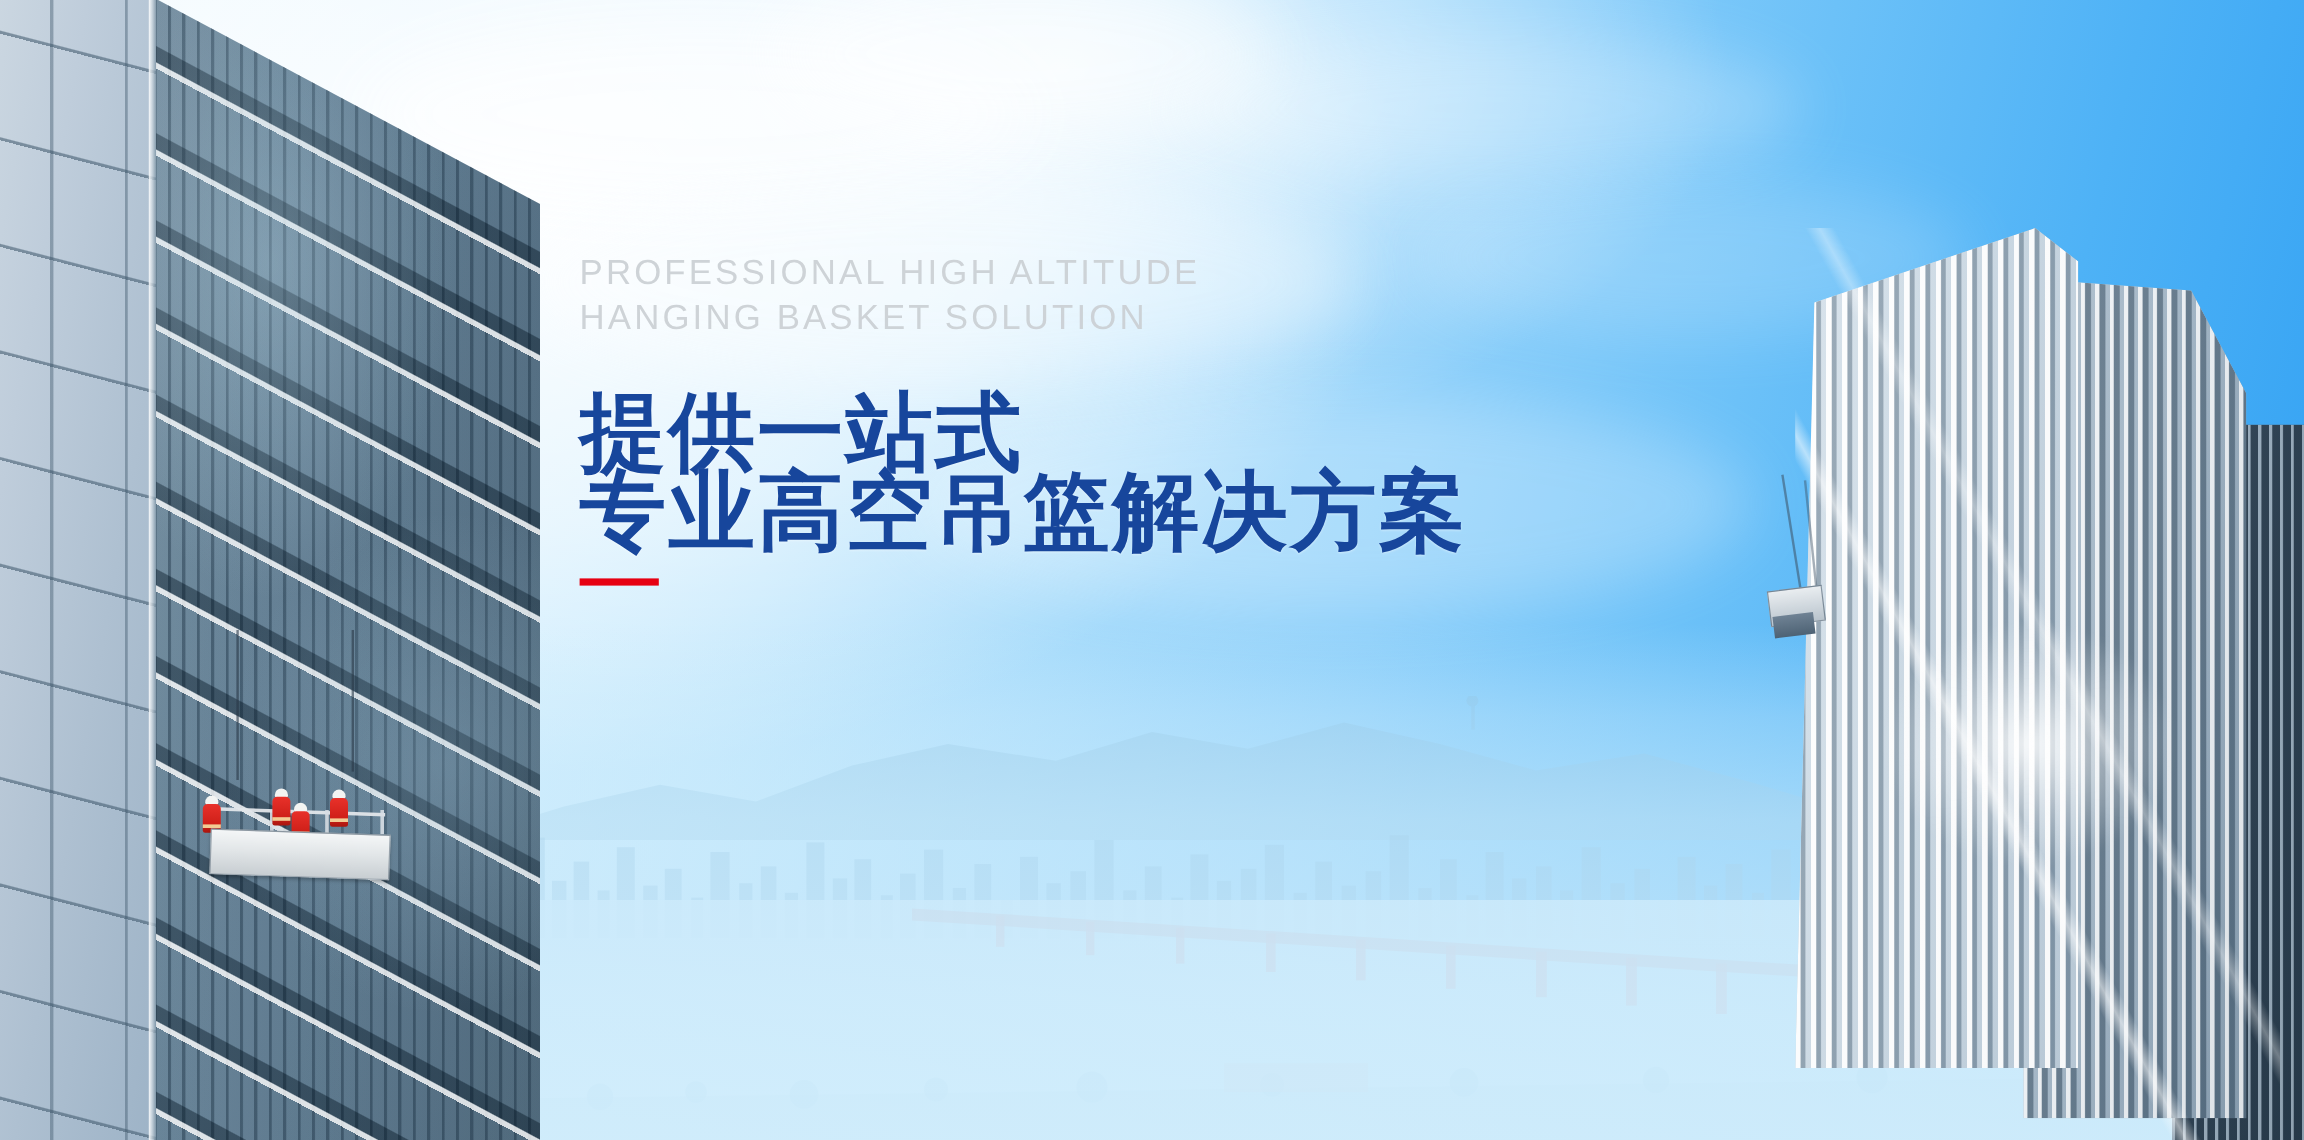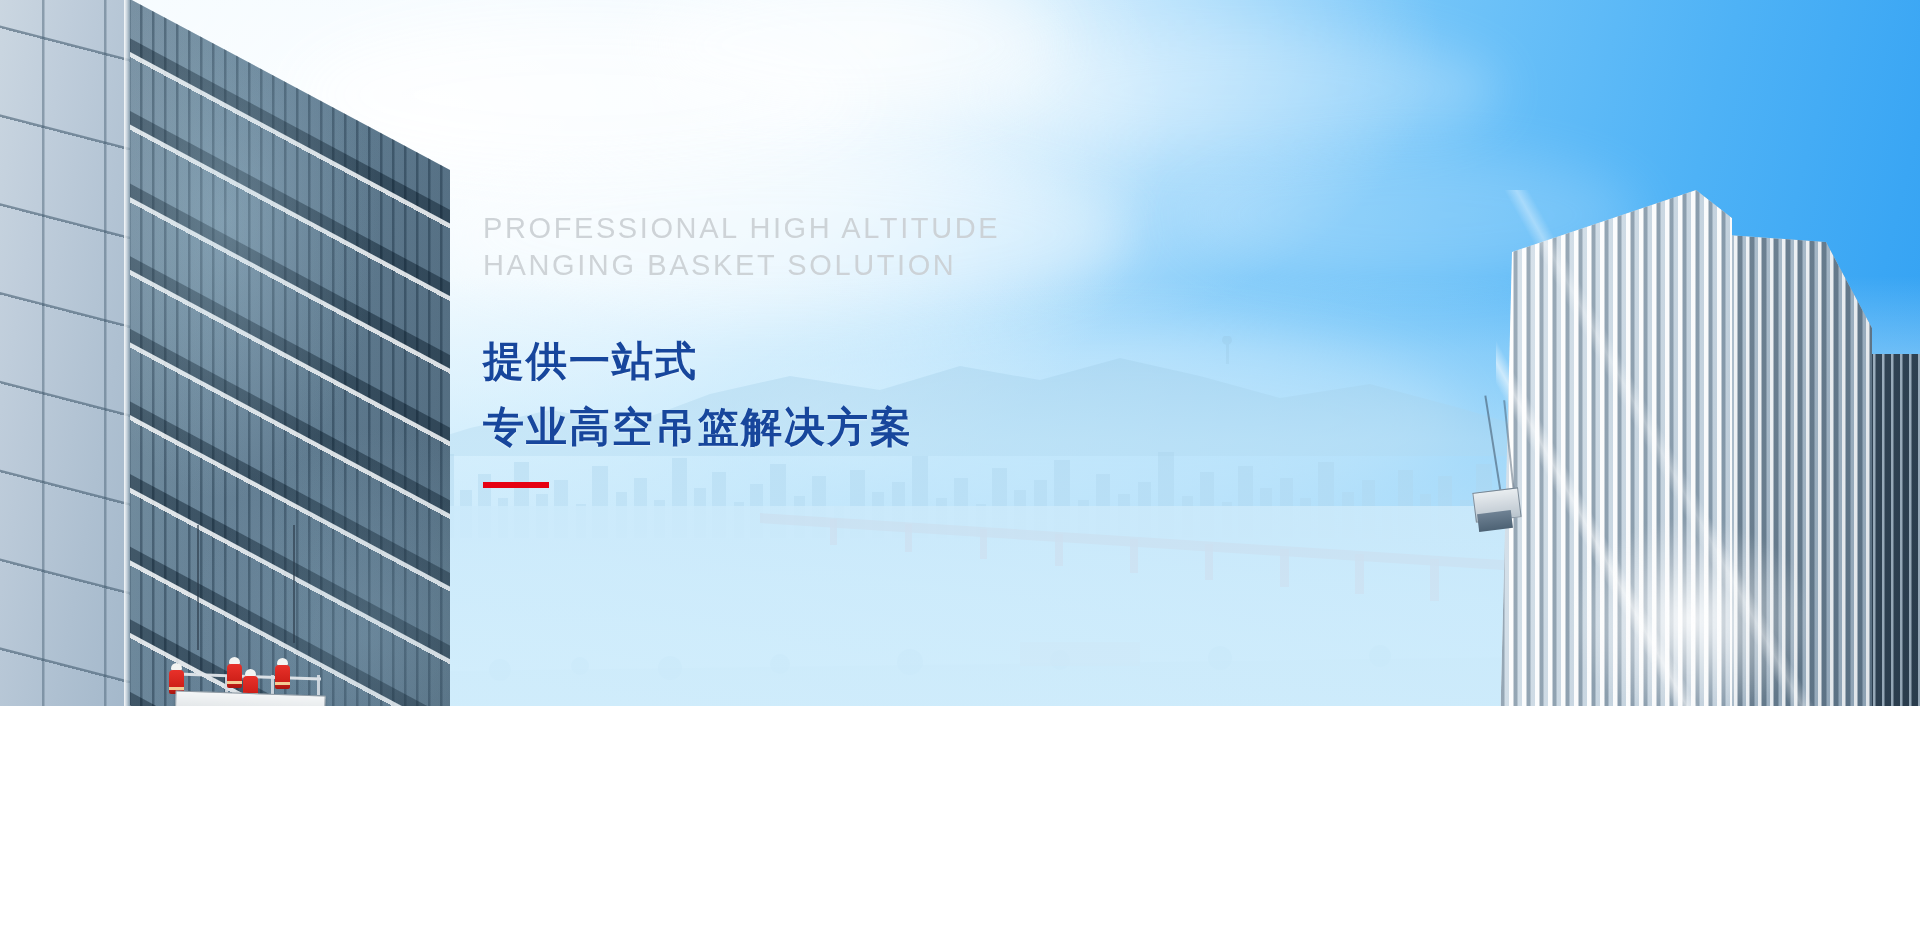--- a/index.html
+++ b/index.html
@@ -1,20 +1,20 @@
 <!DOCTYPE html>
 <html><head>
 <meta charset="utf-8">
 <style>
   html,body{margin:0;padding:0;background:#fff;}
   body{font-family:"Liberation Sans","DejaVu Sans",sans-serif;}
 
   .banner{
     position:relative;
-    width:1920px;height:706px;
+    width:1920px;height:950px;
     overflow:hidden;
     background:#8fd0f7;
   }
 
   
   .sky{
     position:absolute;inset:0;
     background:
       radial-gradient(ellipse 1100px 700px at 22% 18%, rgba(255,255,255,.96) 0%, rgba(255,255,255,.55) 38%, rgba(255,255,255,0) 68%),
       radial-gradient(ellipse 900px 520px at 46% 6%, rgba(255,255,255,.80) 0%, rgba(255,255,255,0) 62%),
@@ -258,21 +258,21 @@
     line-height:37px;
     letter-spacing:2.6px;
     font-weight:400;
     text-transform:uppercase;
     white-space:pre-line;
     margin:0 0 44px 0;
     opacity:.92;
   }
   .headline{
     color:#17469c;
-    font-size:41px;
+    font-size:72px;
     line-height:66px;
     font-weight:700;
     letter-spacing:2px;
     white-space:pre-line;
     margin:0;
     text-shadow:0 1px 2px rgba(255,255,255,.45);
   }
   .rule{
     margin-top:22px;
     width:66px;height:6px;

